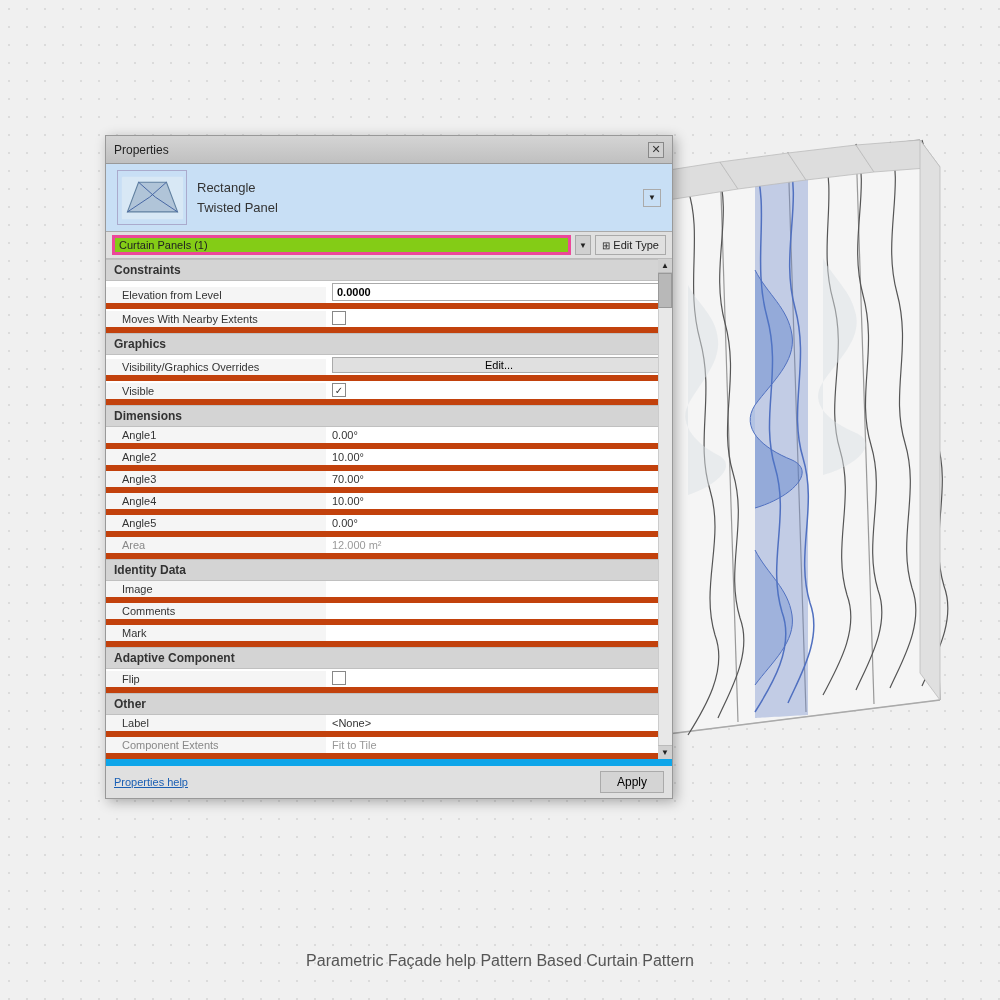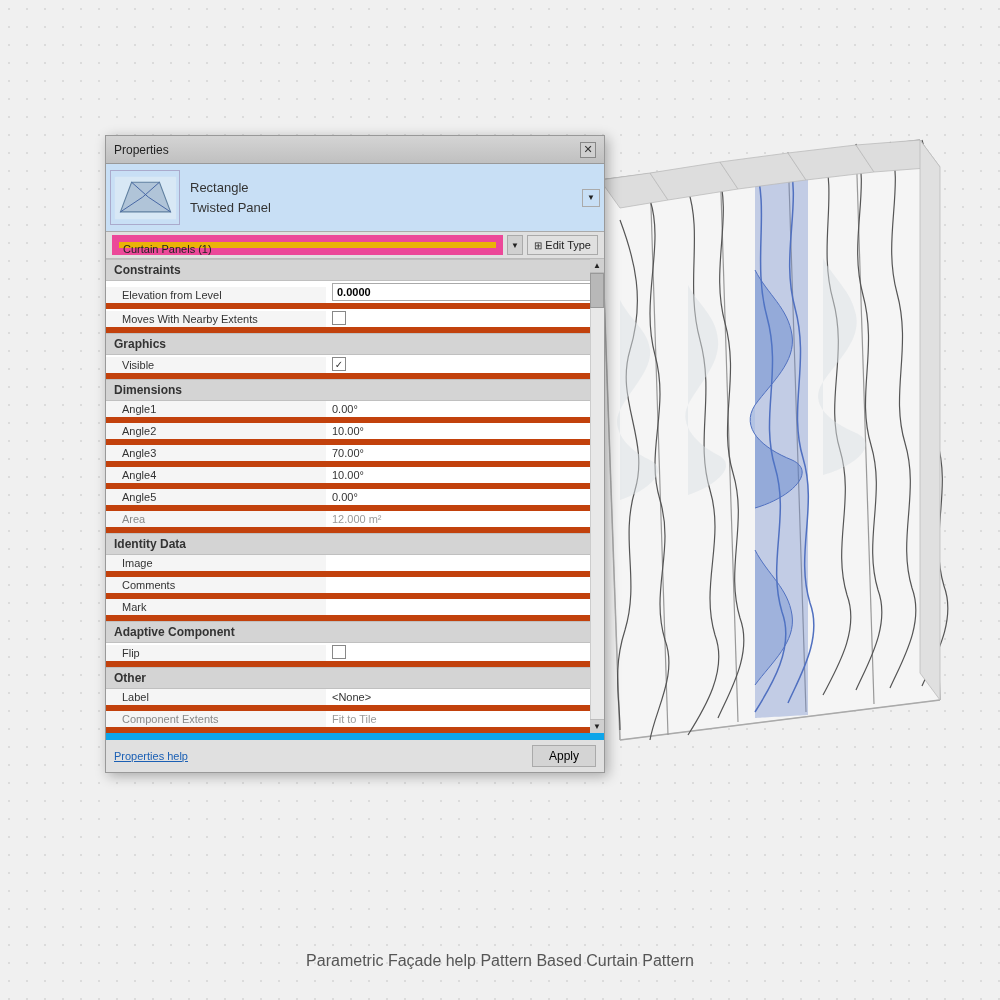--- a/index.html
+++ b/index.html
@@ -44,21 +44,21 @@
     .panel-viz svg {
       width: 100%;
       height: 100%;
     }
 
     
     .dialog {
       position: absolute;
       top: 135px;
       left: 105px;
-      width: 500px;
+      width: 568px;
       background: #e8e8e8;
       border: 1px solid #999;
       box-shadow: 3px 3px 12px rgba(0,0,0,0.3);
     }
 
     .dialog-titlebar {
       display: flex;
       align-items: center;
       justify-content: space-between;
       background: linear-gradient(to bottom, #d4d4d4, #c0c0c0);
@@ -85,21 +85,21 @@
       font-size: 11px;
       color: #333;
     }
 
     
     .header-section {
       background: #c8dff5;
       border-bottom: 1px solid #aaa;
       display: flex;
       align-items: center;
-      padding: 6px 4px;
+      padding: 6px 11px;
       gap: 10px;
     }
 
     .thumbnail {
       width: 70px;
       height: 55px;
       background: #c8dff5;
       display: flex;
       align-items: center;
       justify-content: center;
@@ -137,22 +137,22 @@
       display: flex;
       align-items: center;
       background: #e0e0e0;
       border-bottom: 1px solid #bbb;
       padding: 3px 6px;
       gap: 4px;
     }
 
     .instance-select {
       flex: 1;
-      background: #eab308;
-      border: 7px solid #ec4899;
+      background: #84cc16;
+      border: 3px solid #ec4899;
       padding: 1px 4px;
       font-size: 11px;
       height: 20px;
     }
 
     .instance-dropdown-arrow {
       width: 16px;
       height: 20px;
       background: #d0d0d0;
       border: 1px solid #aaa;
@@ -415,20 +415,26 @@
         <div class="prop-value">
           <div class="prop-checkbox"></div>
         </div>
       </div>
 
       <div class="section-header">
         <span>Graphics</span>
         <span class="section-expand-icon">«</span>
       </div>
       <div class="prop-row">
+        <div class="prop-label">Visibility/Graphics Overrides</div>
+        <div class="prop-value">
+          <button class="edit-btn">Edit...</button>
+        </div>
+      </div>
+      <div class="prop-row">
         <div class="prop-label">Visible</div>
         <div class="prop-value">
           <div class="prop-checkbox" style="background:#fff; border:1px solid #888;">✓</div>
         </div>
       </div>
 
       <div class="section-header">
         <span>Dimensions</span>
         <span class="section-expand-icon">«</span>
       </div>

